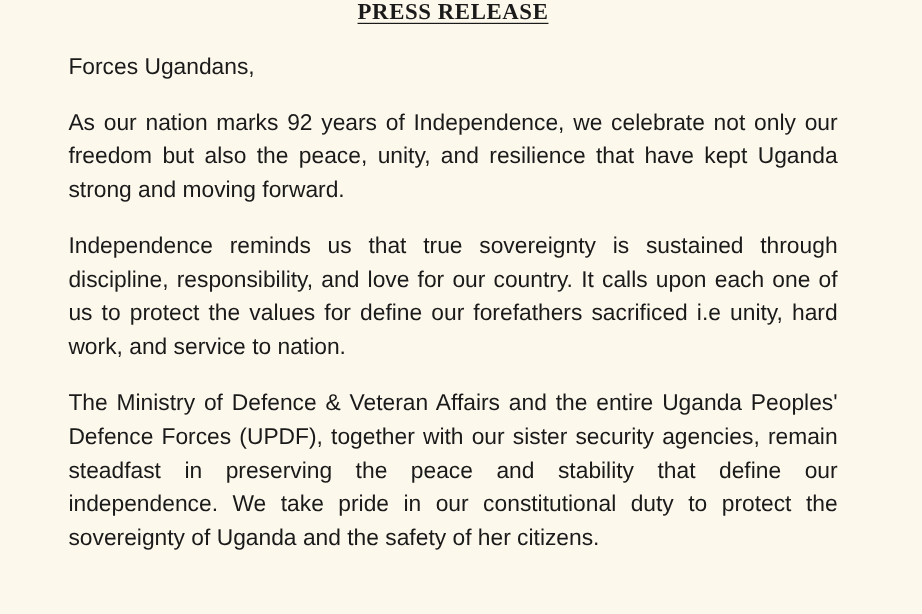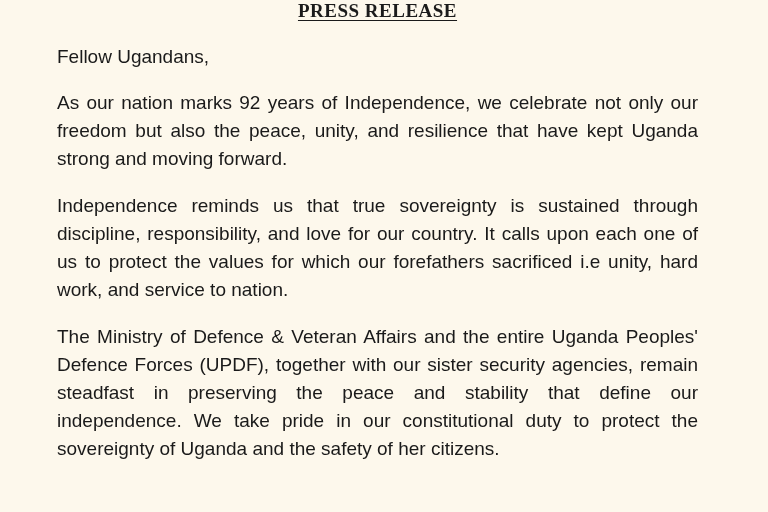--- a/index.html
+++ b/index.html
@@ -64,21 +64,21 @@
   }
 </style>
 </head>
 <body>
 
 <div class="page">
 
   <div class="press-release">PRESS RELEASE</div>
 
 
-  <div class="salutation">Fellow Ugandans,</div>
+  <div class="salutation">Forces Ugandans,</div>
 
   <p class="body-par">As our nation marks 92 years of Independence, we celebrate not only our freedom but also the peace, unity, and resilience that have kept Uganda strong and moving forward.</p>
 
-  <p class="body-par">Independence reminds us that true sovereignty is sustained through discipline, responsibility, and love for our country. It calls upon each one of us to protect the values for which our forefathers sacrificed i.e unity, hard work, and service to nation.</p>
+  <p class="body-par">Independence reminds us that true sovereignty is sustained through discipline, responsibility, and love for our country. It calls upon each one of us to protect the values for define our forefathers sacrificed i.e unity, hard work, and service to nation.</p>
 
   <p class="body-par">The Ministry of Defence &amp; Veteran Affairs and the entire Uganda Peoples' Defence Forces (UPDF), together with our sister security agencies, remain steadfast in preserving the peace and stability that define our independence. We take pride in our constitutional duty to protect the sovereignty of Uganda and the safety of her citizens.</p>
 
 </div>
 
 </body></html>

